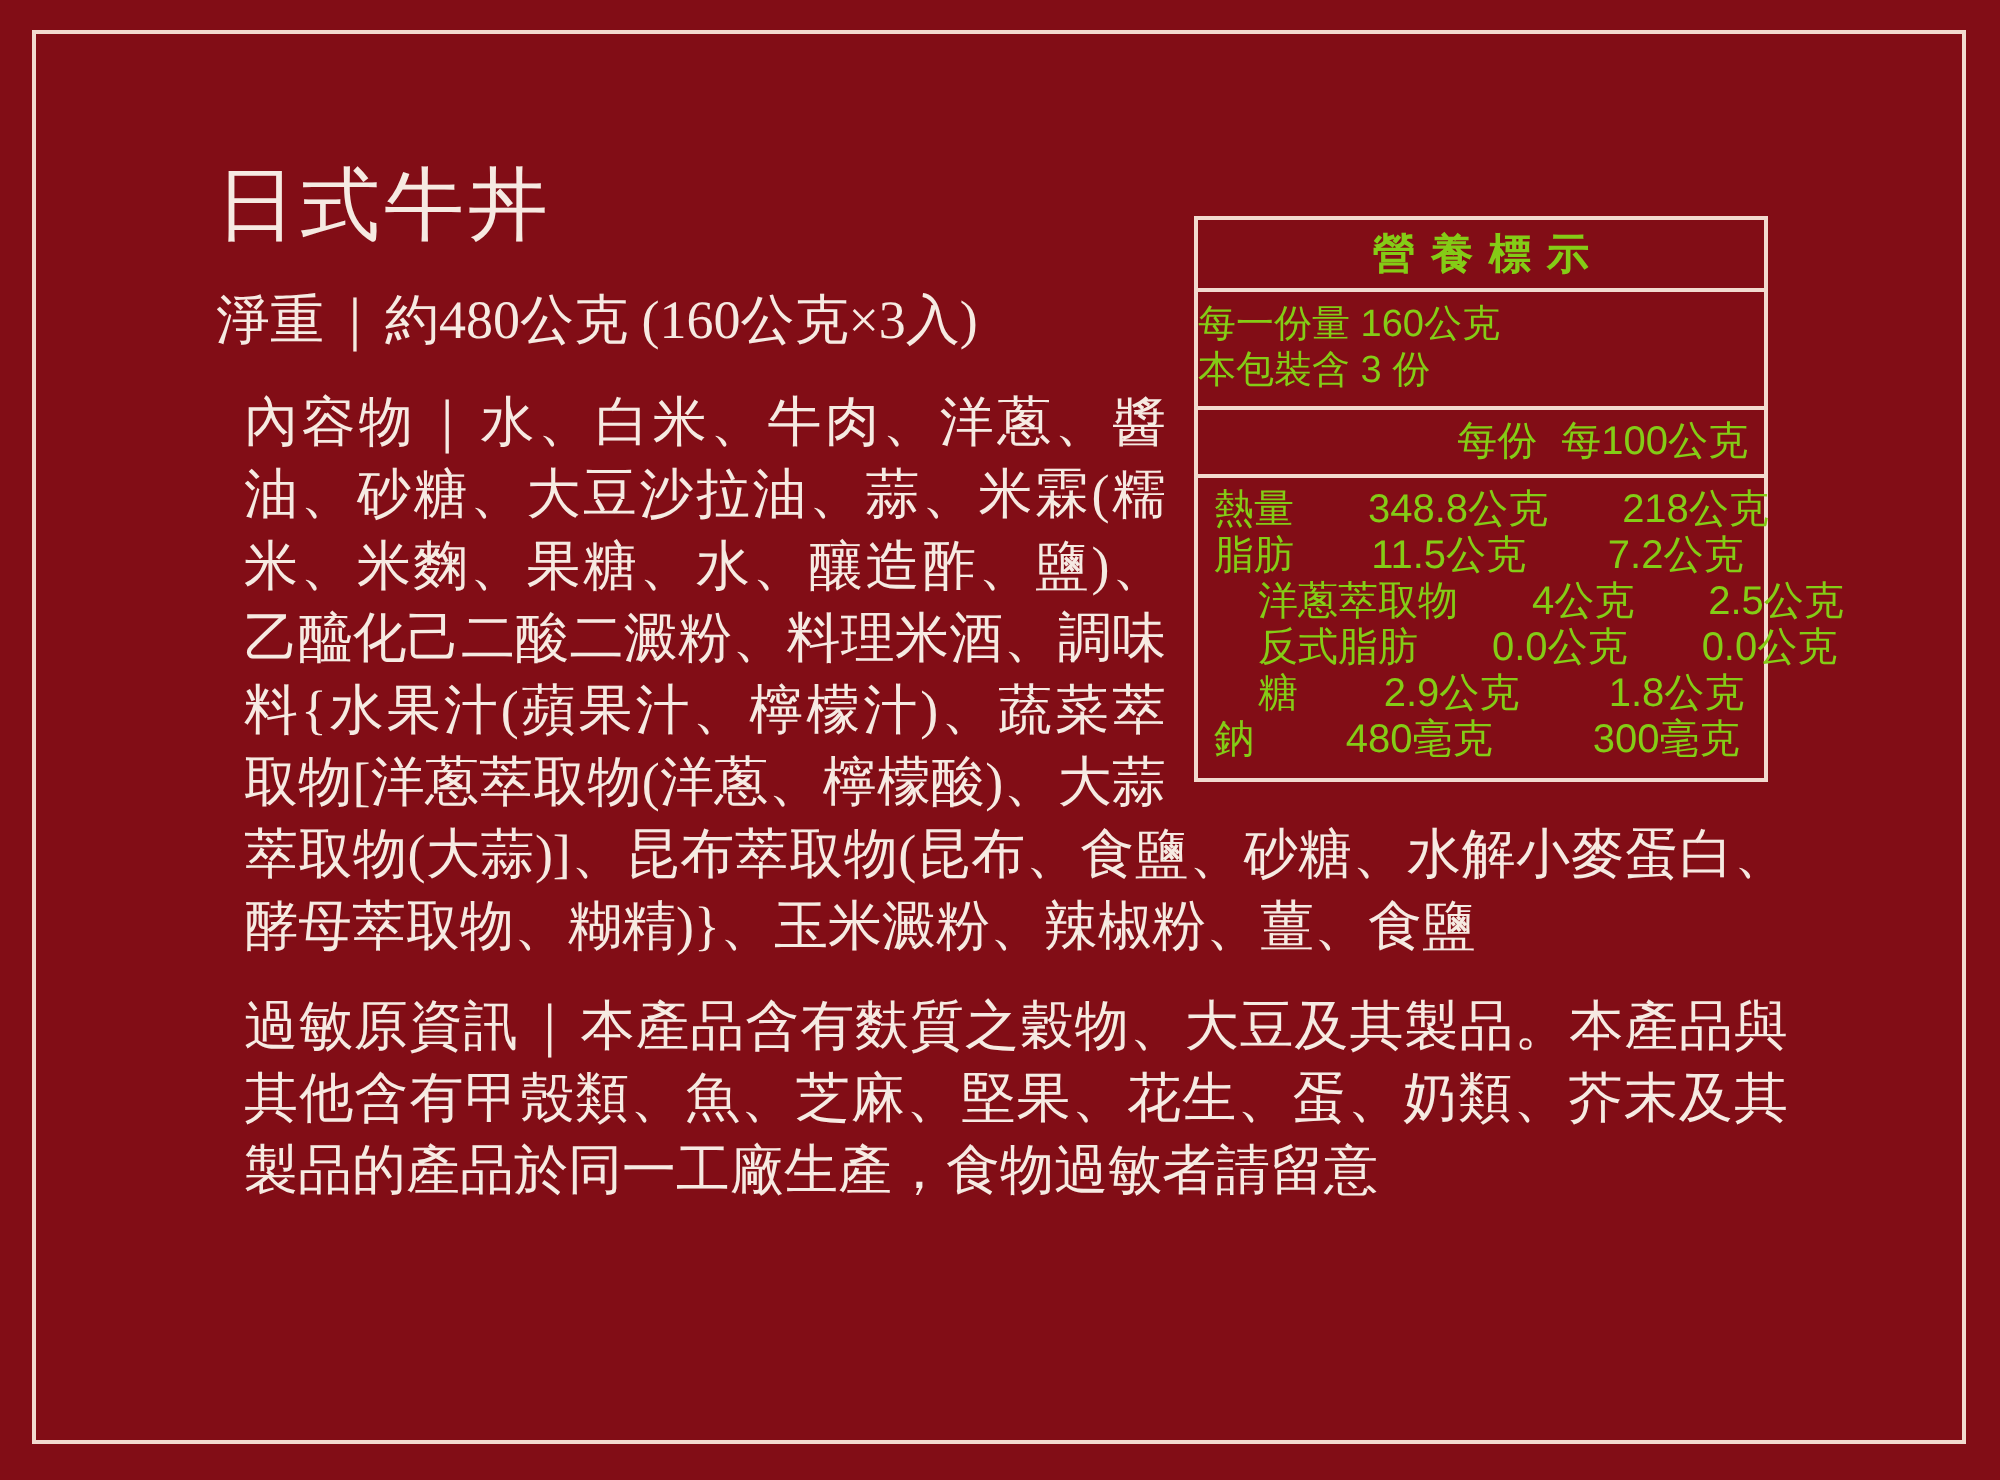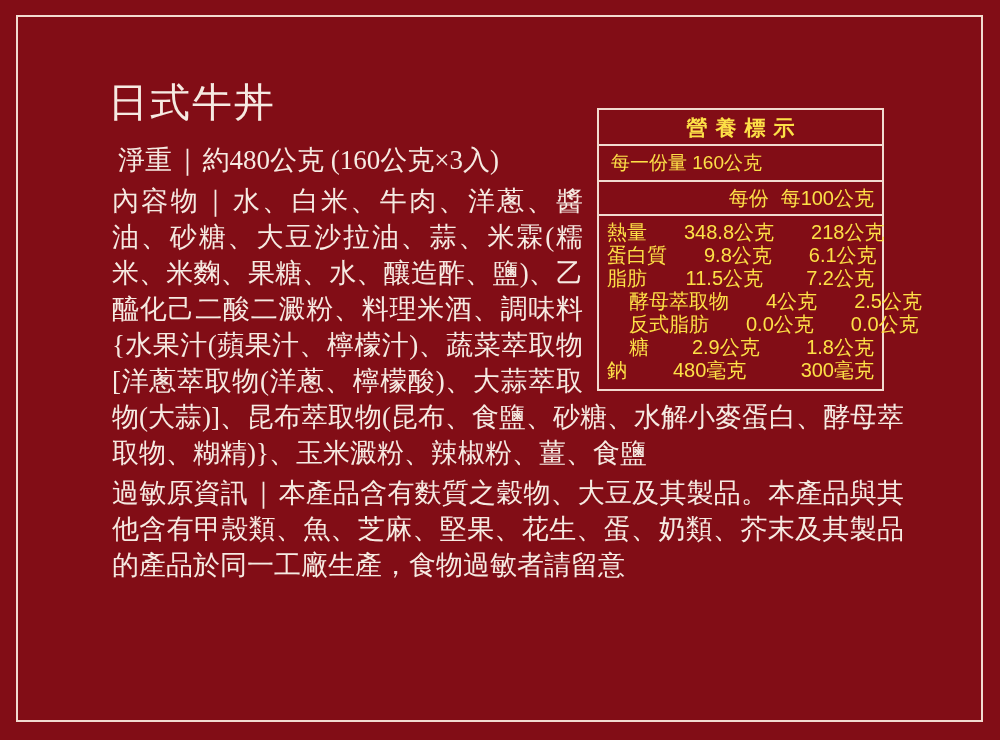--- a/index.html
+++ b/index.html
@@ -34,53 +34,52 @@
   }
   .product-title {
     font-size: 40px;
     font-weight: normal;
     line-height: 46px;
     margin: 0 0 16px 0;
     letter-spacing: 2px;
   }
   .detail-line {
     line-height: 37px;
-    margin-left: 10px;
   }
   .ingredients, .allergen {
-    margin: 4px;
+    margin: 14px;
     line-height: 36px;
     text-align: justify;
   }
   .sep { padding: 0 2px; }
 
   
   .nutrition {
     float: right;
     box-sizing: border-box;
     width: 287px;
     margin: 28px 24px 6px 14px;
     border: 2px solid #F2DACF;
     font-family: "Liberation Sans", "DejaVu Sans", sans-serif;
-    color: #fde047;
+    color: #84cc16;
     text-align: left;
   }
   .nt-title {
     text-align: center;
     font-size: 21px;
     font-weight: bold;
     letter-spacing: 8px;
     padding: 6px 0 4px 8px;
     border-bottom: 2px solid #F2DACF;
     line-height: 24px;
   }
   .nt-serving {
     font-size: 19px;
     line-height: 23px;
-    padding: 5px 12px 6px;
+    padding: 5px 0 6px;
     border-bottom: 2px solid #F2DACF;
   }
   .nt-colhead {
     text-align: right;
     font-size: 20px;
     line-height: 24px;
     padding: 4px 8px;
     border-bottom: 2px solid #F2DACF;
   }
   .nt-colhead .col2 { margin-left: 12px; }
@@ -90,55 +89,51 @@
   }
   .nt-row {
     display: flex;
     line-height: 23px;
     white-space: nowrap;
     gap: 37px;
   }
   .nt-row .lab { flex: 1; }
   .nt-row.indent .lab { padding-left: 22px; }
   .nt-row .v1 { width: 98px; text-align: center; }
-  .nt-row .v2 { width: 88px; text-align: right; }
+  .nt-row .v2 { width: 88px; text-align: center; }
 </style>
 </head>
 <body>
 
 <div class="frame"></div>
 
 <div class="content">
 
   <aside class="nutrition">
     <div class="nt-title">營養標示</div>
     <div class="nt-serving">
       <div>每一份量 160公克</div>
+      <div>本包裝含 3 份</div>
     </div>
     <div class="nt-colhead">
       <span class="col1">每份</span><span class="col2">每100公克</span>
     </div>
     <div class="nt-rows">
       <div class="nt-row">
         <span class="lab">熱量</span>
           <span class="v1">348.8公克</span>
           <span class="v2">218公克</span>
       </div>
       <div class="nt-row">
-        <span class="lab">蛋白質</span>
-          <span class="v1">9.8公克</span>
-          <span class="v2">6.1公克</span>
-      </div>
-      <div class="nt-row">
         <span class="lab">脂肪</span>
           <span class="v1">11.5公克</span>
           <span class="v2">7.2公克</span>
       </div>
       <div class="nt-row indent">
-        <span class="lab">酵母萃取物</span>
+        <span class="lab">洋蔥萃取物</span>
           <span class="v1">4公克</span>
           <span class="v2">2.5公克</span>
       </div>
       <div class="nt-row indent">
         <span class="lab">反式脂肪</span>
           <span class="v1">0.0公克</span>
           <span class="v2">0.0公克</span>
       </div>
       <div class="nt-row indent">
         <span class="lab">糖</span>

